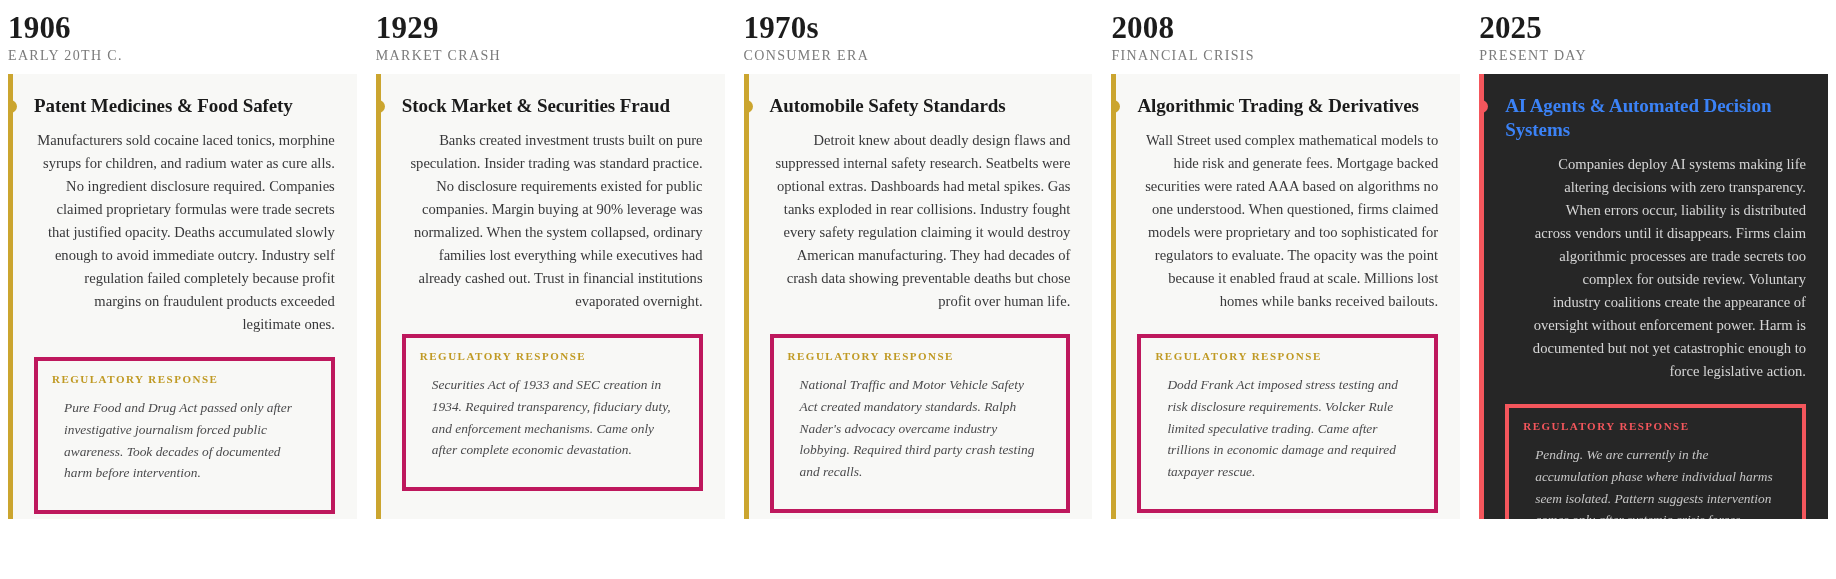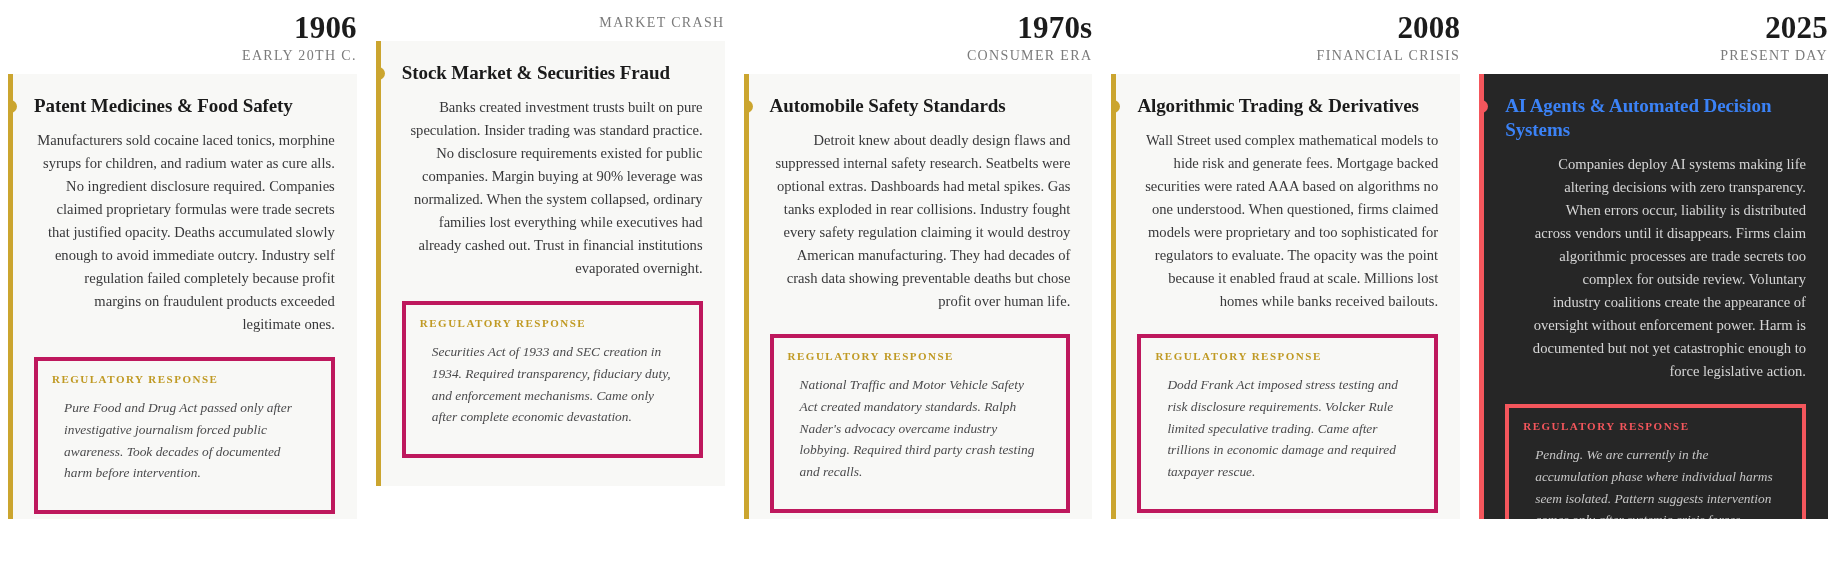--- a/index.html
+++ b/index.html
@@ -27,21 +27,21 @@
 
   .era {
     flex: 1 1 0;
     min-width: 0;
     display: flex;
     flex-direction: column;
   }
 
   
   .era-head {
-    text-align: right;
+    text-align: left;
     padding-bottom: 10px;
   }
   .era-year {
     font-family: "Liberation Serif", "DejaVu Serif", serif;
     font-weight: bold;
     font-size: 31px;
     line-height: 1.06;
     color: #1c1c1c;
     letter-spacing: 0.2px;
   }
@@ -164,20 +164,21 @@
         <h2 class="card-title">Patent Medicines &amp; Food Safety</h2>
         <p class="card-body">Manufacturers sold cocaine laced tonics, morphine syrups for children, and radium water as cure alls. No ingredient disclosure required. Companies claimed proprietary formulas were trade secrets that justified opacity. Deaths accumulated slowly enough to avoid immediate outcry. Industry self regulation failed completely because profit margins on fraudulent products exceeded legitimate ones.</p>
         <div class="resp">
           <div class="resp-label">REGULATORY RESPONSE</div>
           <p class="resp-text">Pure Food and Drug Act passed only after investigative journalism forced public awareness. Took decades of documented harm before intervention.</p>
         </div>
       </div>
     </div>
     <div class="era">
       <div class="era-head">
+        <div class="era-year">1929</div>
         <div class="era-label">MARKET CRASH</div>
       </div>
       <div class="card">
         <span class="card-bar"></span>
         <span class="card-dot"></span>
         <h2 class="card-title">Stock Market &amp; Securities Fraud</h2>
         <p class="card-body">Banks created investment trusts built on pure speculation. Insider trading was standard practice. No disclosure requirements existed for public companies. Margin buying at 90% leverage was normalized. When the system collapsed, ordinary families lost everything while executives had already cashed out. Trust in financial institutions evaporated overnight.</p>
         <div class="resp">
           <div class="resp-label">REGULATORY RESPONSE</div>
           <p class="resp-text">Securities Act of 1933 and SEC creation in 1934. Required transparency, fiduciary duty, and enforcement mechanisms. Came only after complete economic devastation.</p>

